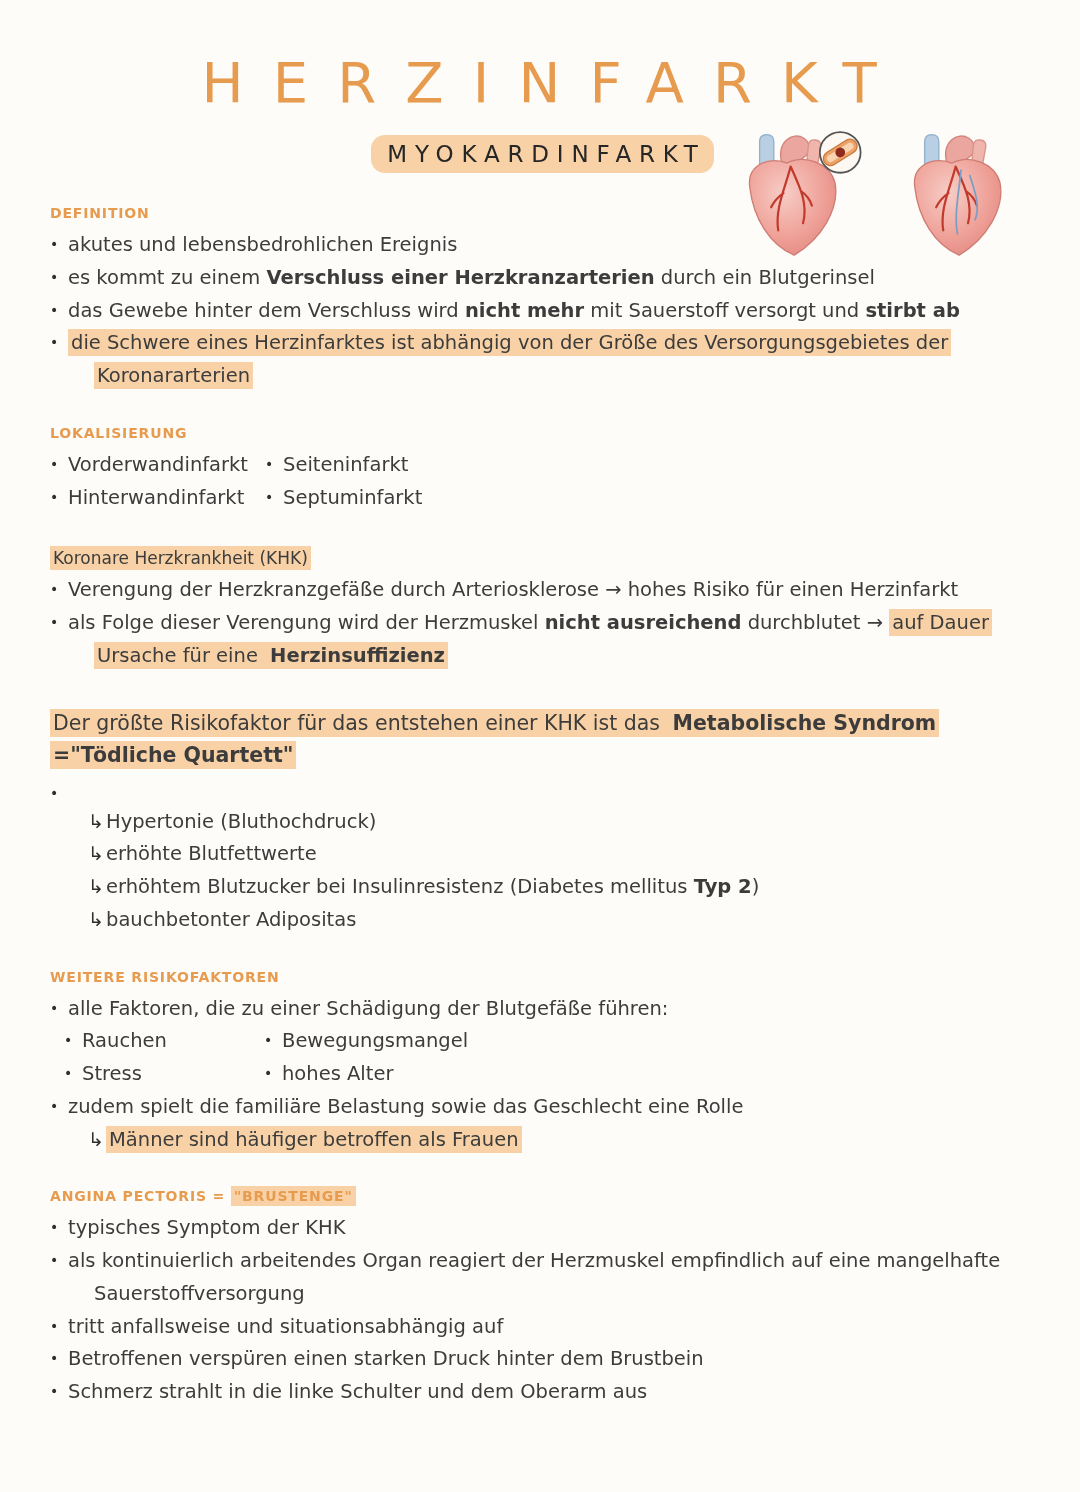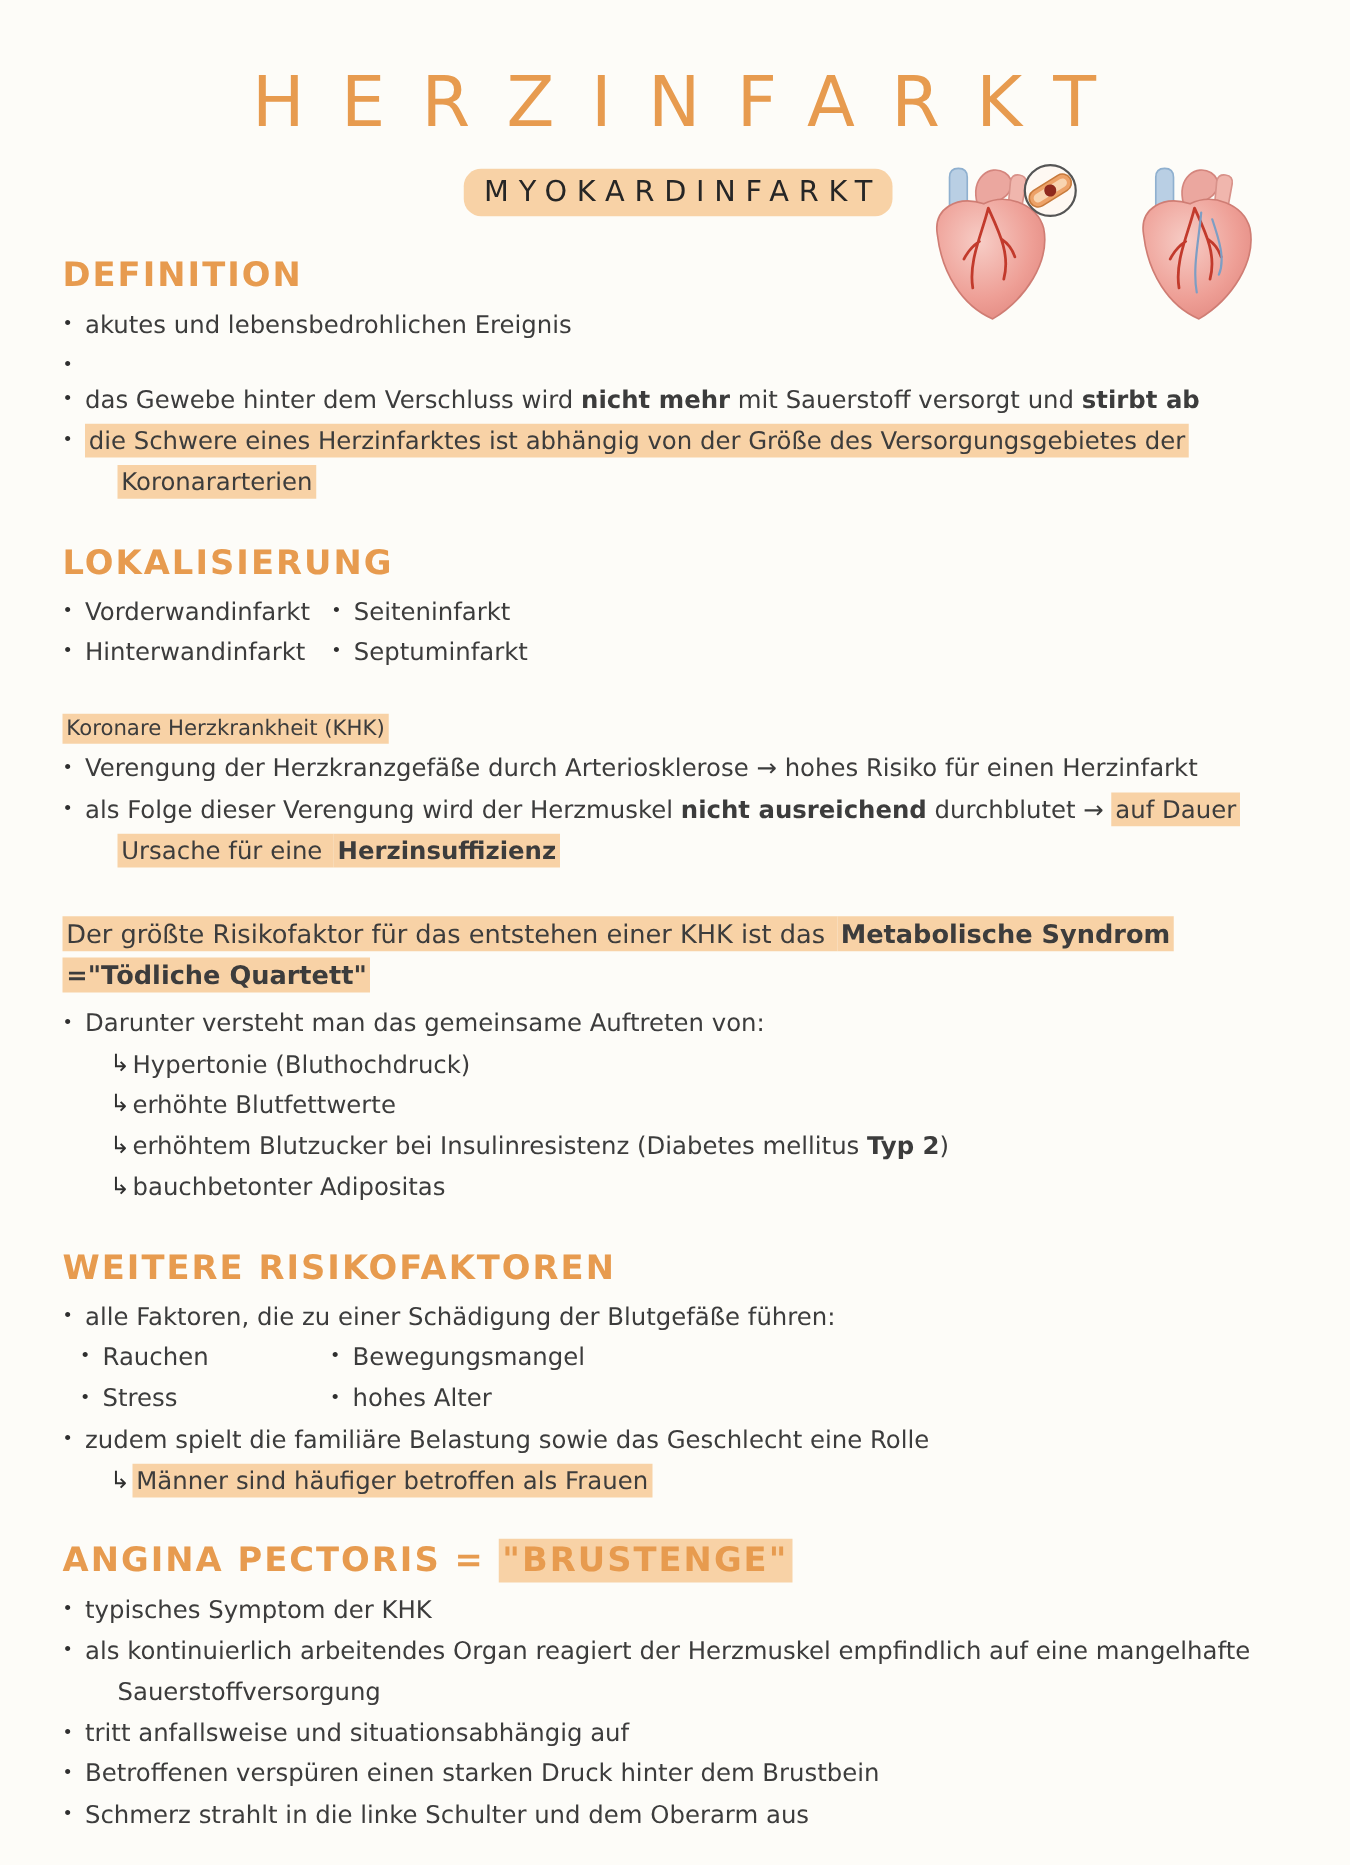--- a/index.html
+++ b/index.html
@@ -19,21 +19,21 @@
   .subtitle-row { text-align:center; margin-top:20px; }
   .subtitle {
     display:inline-block; background:var(--hl); color:#262626;
     font-size:23px; letter-spacing:0.34em; padding:6px 8px 6px 16px;border-radius:14px;
   }
 
   .hearts { position:absolute; top:128px; right:42px; display:flex; gap:10px; }
 
   section { margin-top:32px; }
   h2.sec {
-    color:var(--accent); font-size:27px; font-weight:700;
+    color:var(--accent); font-size:14px; font-weight:700;
     letter-spacing:0.06em; margin-bottom:8px;
   }
   .line { display:flex; align-items:flex-start; font-size:19.5px; line-height:1.68; }
   .line p { margin:0; }
   .marker { flex:0 0 18px; width:18px; font-size:14px; padding-top:4px; color:#2f2f2f; }
   .marker.arrow { font-size:19px; padding-top:0; color:#2f2f2f; }
   .sub { margin-left:38px; }
   .cont { padding-left:44px; }
   .cols { display:flex; }
   .colA { width:215px; }
@@ -96,20 +96,21 @@
   </div>
 
   <section>
     <h2 class="sec">DEFINITION</h2>
     <div class="line">
       <span class="marker">•</span>
       <p><span>akutes und lebensbedrohlichen Ereignis</span></p>
     </div>
     <div class="line">
       <span class="marker">•</span>
+      <p><span>es kommt zu einem </span><span class="seg-b">Verschluss einer Herzkranzarterien</span><span> durch ein Blutgerinsel</span></p>
     </div>
     <div class="line">
       <span class="marker">•</span>
       <p><span>das Gewebe hinter dem Verschluss wird </span><span class="seg-b">nicht mehr</span><span> mit Sauerstoff versorgt und </span><span class="seg-b">stirbt ab</span></p>
     </div>
     <div class="line">
       <span class="marker">•</span>
       <p><span class="seg-h">die Schwere eines Herzinfarktes ist abhängig von der Größe des Versorgungsgebietes der</span></p>
     </div>
     <div class="line cont">
@@ -154,21 +155,20 @@
     <div class="line cont">
       <p><span class="seg-h">Ursache für eine </span><span class="seg-b seg-h">Herzinsuffizienz</span></p>
     </div>
   </section>
 
   <section class="meta-block">
     <div class="meta-line"><span class="seg-h">Der größte Risikofaktor für das entstehen einer KHK ist das </span><span class="seg-b seg-h">Metabolische Syndrom</span></div>
     <div class="meta-line"><span class="seg-b seg-h">="Tödliche Quartett"</span></div>
     <div class="line" style="margin-top:6px">
       <span class="marker">•</span>
-      <p><span>Darunter versteht man das gemeinsame Auftreten von:</span></p>
     </div>
     <div class="line sub">
       <span class="marker arrow">↳</span>
       <p><span>Hypertonie (Bluthochdruck)</span></p>
     </div>
     <div class="line sub">
       <span class="marker arrow">↳</span>
       <p><span>erhöhte Blutfettwerte</span></p>
     </div>
     <div class="line sub">

